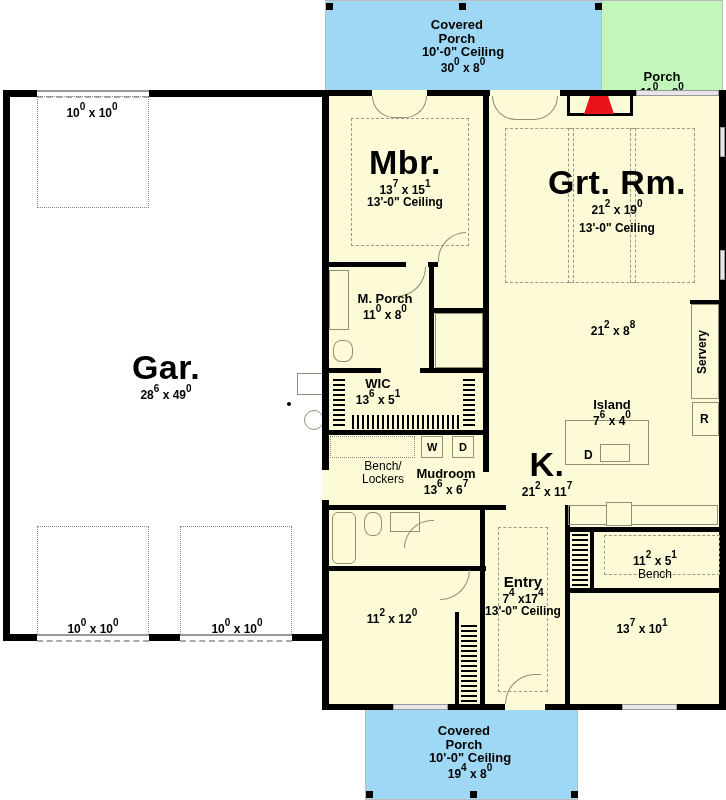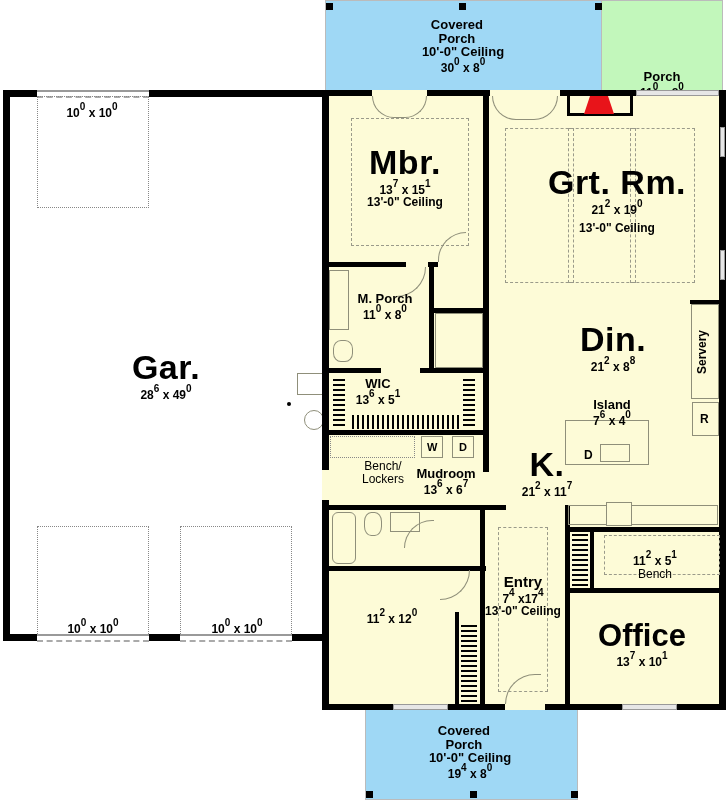--- a/index.html
+++ b/index.html
@@ -181,21 +181,20 @@
   <div class="sm">M. Porch</div>
   <div class="dim"><span>11</span><sup>0</sup> x <span>8</span><sup>0</sup></div>
 </div>
 
 <div class="label" style="left:378px;top:377px;">
   <div class="sm">WIC</div>
   <div class="dim"><span>13</span><sup>6</sup> x <span>5</span><sup>1</sup></div>
 </div>
 
 <div class="label" style="left:613px;top:322px;">
-  <div class="big">Din.</div>
   <div class="dim"><span>21</span><sup>2</sup> x <span>8</span><sup>8</sup></div>
 </div>
 
 <div class="label" style="left:612px;top:398px;">
   <div class="sm">Island</div>
   <div class="dim"><span>7</span><sup>6</sup> x <span>4</span><sup>0</sup></div>
 </div>
 
 <div class="label" style="left:547px;top:447px;">
   <div class="big">K.</div>
@@ -219,15 +218,14 @@
   <div class="sm" style="font-size:15px;">Entry</div>
   <div class="dim"><span>7</span><sup>4</sup> x<span>17</span><sup>4</sup></div>
   <div class="dim">13'-0" Ceiling</div>
 </div>
 
 <div class="label" style="left:392px;top:610px;">
   <div class="dim"><span>11</span><sup>2</sup> x <span>12</span><sup>0</sup></div>
 </div>
 
 <div class="label" style="left:642px;top:620px;">
-  <div class="mid" style="font-size:31px;">Office</div>
   <div class="dim"><span>13</span><sup>7</sup> x <span>10</span><sup>1</sup></div>
 </div>
 
 </body></html>

